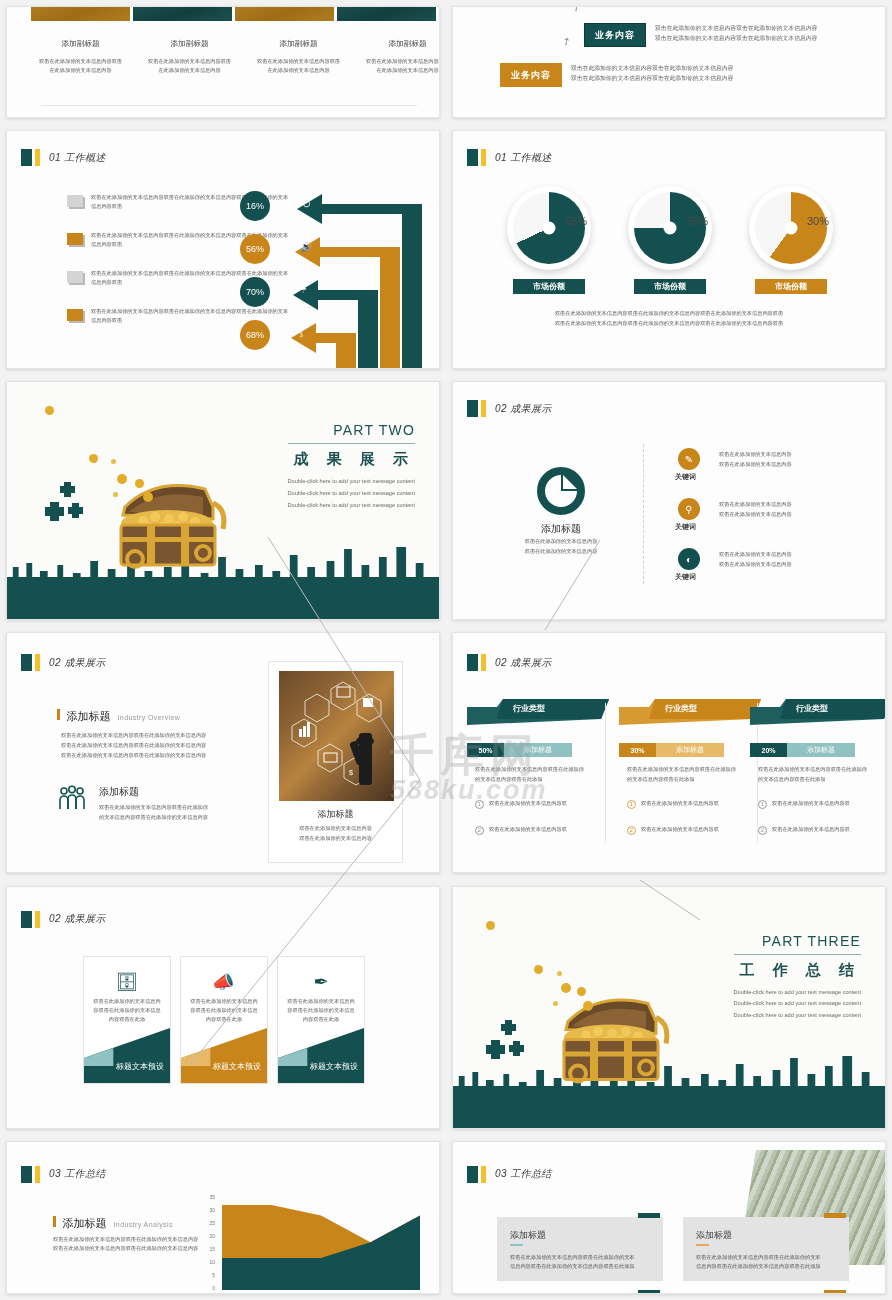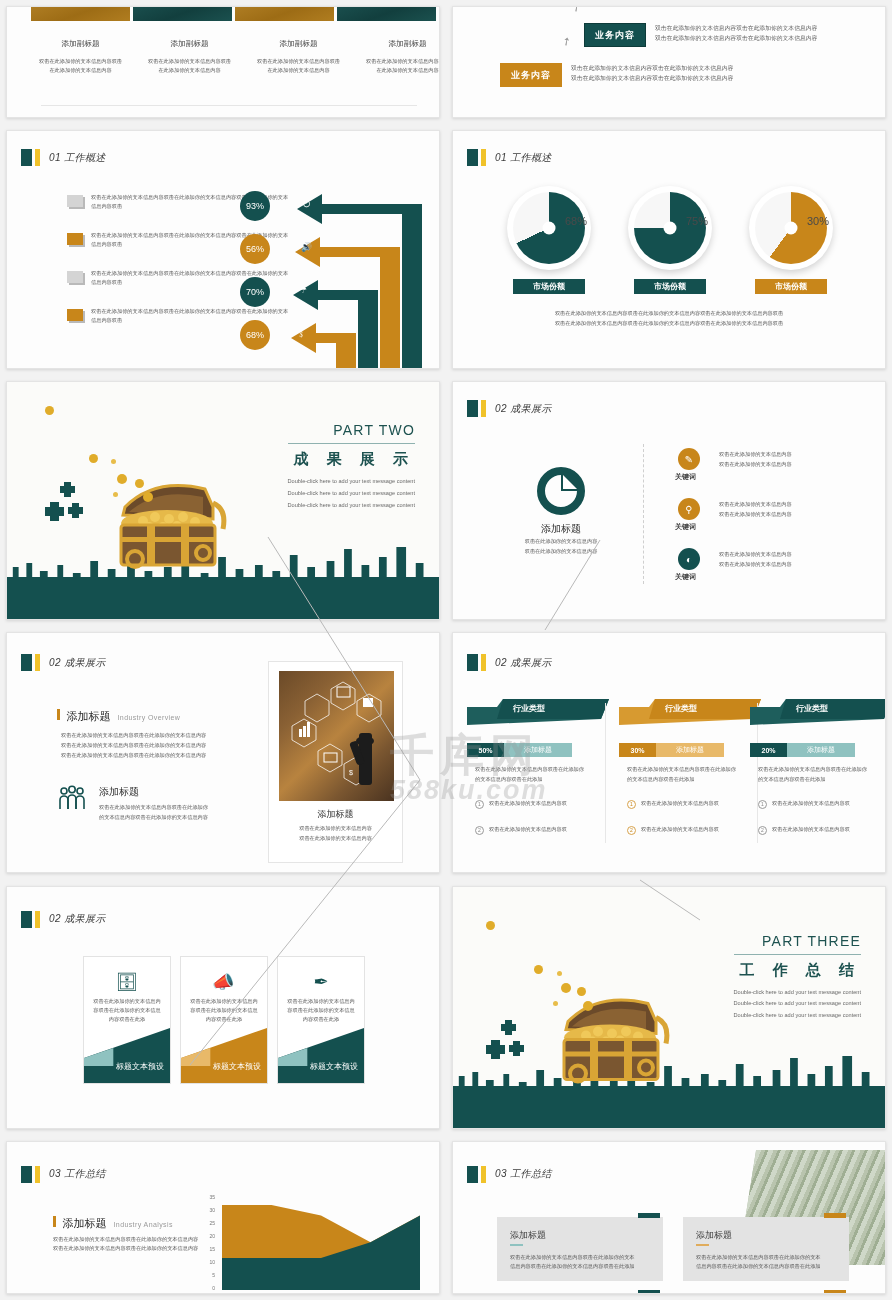--- a/index.html
+++ b/index.html
@@ -215,21 +215,21 @@
       <path d="M140 15 L60 15 L60 5 L35 20 L60 35 L60 25 L140 25 Z" fill="#14504f"></path>
       <path d="M118 58 L118 190 L138 190 L138 58 Z" fill="#c8861a"></path>
       <path d="M118 58 L58 58 L58 48 L33 63 L58 78 L58 68 L118 68 Z" fill="#c8861a"></path>
       <path d="M96 101 L96 190 L116 190 L116 101 Z" fill="#14504f"></path>
       <path d="M96 101 L56 101 L56 91 L31 106 L56 121 L56 111 L96 111 Z" fill="#14504f"></path>
       <path d="M74 144 L74 190 L94 190 L94 144 Z" fill="#c8861a"></path>
       <path d="M74 144 L54 144 L54 134 L29 149 L54 164 L54 154 L74 154 Z" fill="#c8861a"></path>
     </svg>
 
     <div class="pct" style="left:233px;top:60px;background:#14504f">
-          <span>93%</span>
+          <span>16%</span>
         </div>
     <div class="pct" style="left:233px;top:103px;background:#c8861a">
           <span>56%</span>
         </div>
     <div class="pct" style="left:233px;top:146px;background:#14504f">
           <span>70%</span>
         </div>
     <div class="pct" style="left:233px;top:189px;background:#c8861a">
           <span>68%</span>
         </div>

